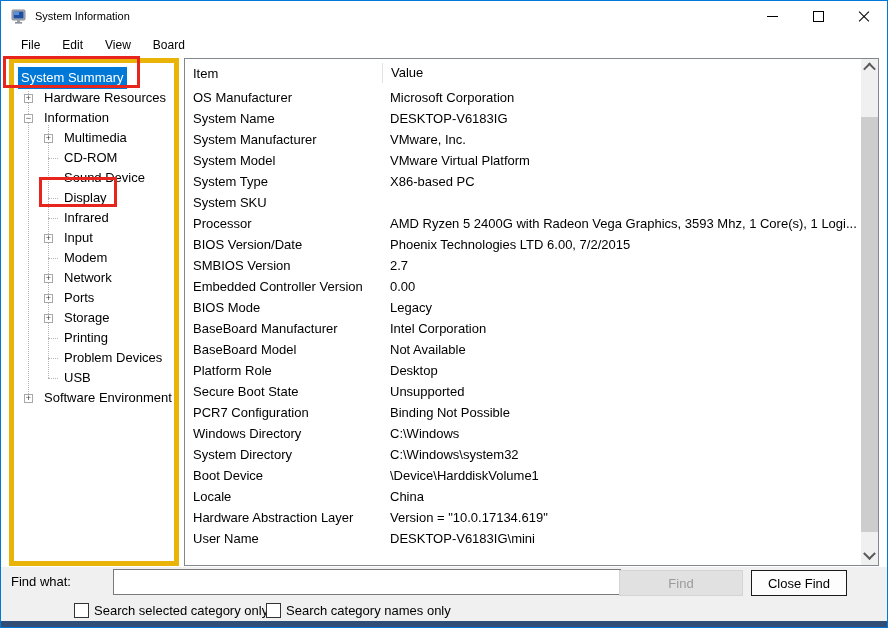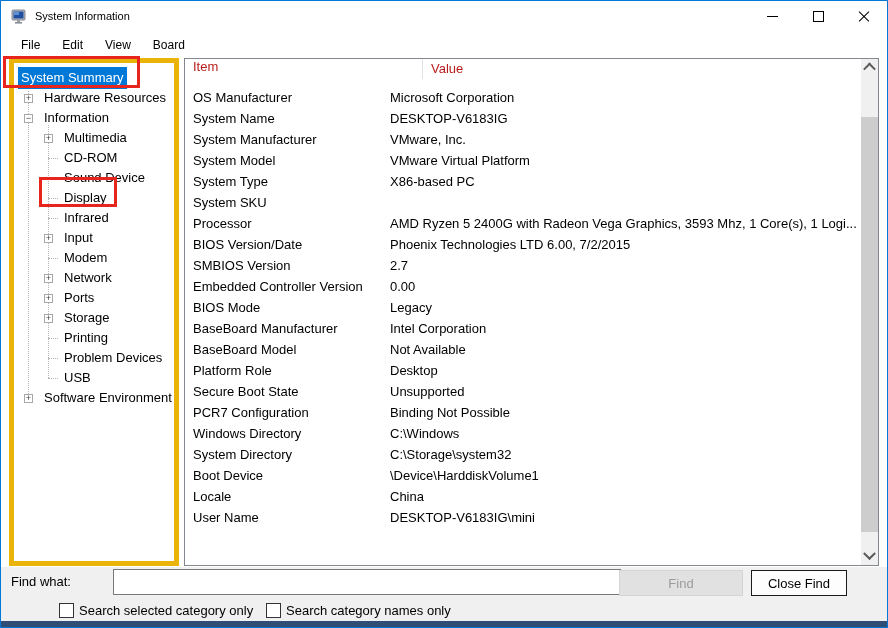--- a/index.html
+++ b/index.html
@@ -32,21 +32,21 @@
   .lv2.leaf{padding-left:47px;}
   .expander{width:9px;height:9px;box-sizing:border-box;border:1px solid #a8a8a8;background:#fff;font-size:9px;line-height:7px;text-align:center;color:#444;margin-right:8px;flex:0 0 9px;}
   .tree-label{padding:1px 3px;}
   .tree-row.selected .tree-label{background:#0078d7;color:#fff;}
   .tree-row.leaf::before{content:"";position:absolute;left:34px;top:10px;width:10px;border-top:1px dotted #b5b5b5;}
   .vline{position:absolute;width:0;border-left:1px dotted #b5b5b5;}
   .vline1{left:14px;top:28px;height:307px;}
   .vline2{left:34px;top:62px;height:253px;}
 
   .list-panel{position:absolute;left:183px;top:57px;width:695px;height:508px;background:#fff;border:1px solid #828790;box-sizing:border-box;overflow:hidden;}
-  .theader{display:flex;height:28px;color:#b91c1c;gap:40px;}
+  .theader{display:flex;height:28px;align-items:center;color:#000000;}
   .trow{display:flex;height:21px;align-items:center;}
   .tcell{white-space:nowrap;overflow:hidden;}
   .tcell.item{width:189px;padding-left:8px;flex:0 0 189px;}
   .tcell.value{flex:1;padding-left:8px;}
   .theader .tcell.value{border-left:1px solid #e2e2e2;height:20px;line-height:20px;}
   .rows-host{position:absolute;left:0;top:28px;right:17px;bottom:0;overflow:hidden;}
   .theader{margin-right:17px;}
 
   
   .scrollbar{position:absolute;right:0;top:0;width:17px;height:100%;background:#f0f0f0;}
@@ -58,21 +58,21 @@
   .sb-thumb{position:absolute;left:0;top:58px;width:17px;height:415px;background:#cdcdcd;}
 
   
   .findbar{position:absolute;left:0;top:566px;width:100%;height:54px;background:#f0f0f0;}
   .find-label{position:absolute;left:10px;top:7px;}
   .find-input{position:absolute;left:112px;top:2px;width:498px;height:24px;border:1px solid #7a7a7a;background:#fff;font-family:"Liberation Sans",sans-serif;font-size:13px;padding:0 4px;box-sizing:content-box;}
   .btn{position:absolute;top:3px;height:26px;font-family:"Liberation Sans",sans-serif;font-size:13px;text-align:center;box-sizing:border-box;}
   .btn-find{left:618px;width:124px;background:#e1e1e1;border:1px solid #d4d4d4;color:#9b9b9b;}
   .btn-close-find{left:750px;width:96px;background:#fdfdfd;border:1px solid #1a1a1a;color:#000;}
   .checkline{position:absolute;top:36px;display:flex;align-items:center;}
-  .check1{left:10px;padding-left:48px;}.check2{left:265px;}
+  .check1{left:25px;padding-left:48px;}.check2{left:265px;}
   .checkbox{width:13px;height:13px;border:1px solid #333;background:#fff;margin-right:5px;flex:0 0 13px;}
 
   
   .annot{position:absolute;border:3px solid #e8251d;pointer-events:none;z-index:10;}
   .annot-summary{left:2px;top:55px;width:131px;height:26px;}
   .annot-display{left:38px;top:176px;width:72px;height:24px;}
 
   
   .bottom-band{position:absolute;left:0;bottom:0;width:100%;height:6px;background:#2f4d75;}
 </style>
@@ -252,29 +252,33 @@
         <div class="trow">
     <div class="tcell item">PCR7 Configuration</div>
     <div class="tcell value">Binding Not Possible</div>
   </div>
         <div class="trow">
     <div class="tcell item">Windows Directory</div>
     <div class="tcell value">C:\Windows</div>
   </div>
         <div class="trow">
     <div class="tcell item">System Directory</div>
-    <div class="tcell value">C:\Storage\system32</div>
+    <div class="tcell value">C:\Windows\system32</div>
   </div>
         <div class="trow">
     <div class="tcell item">Boot Device</div>
     <div class="tcell value">\Device\HarddiskVolume1</div>
   </div>
         <div class="trow">
     <div class="tcell item">Locale</div>
     <div class="tcell value">China</div>
+  </div>
+        <div class="trow">
+    <div class="tcell item">Hardware Abstraction Layer</div>
+    <div class="tcell value">Version = "10.0.17134.619"</div>
   </div>
         <div class="trow">
     <div class="tcell item">User Name</div>
     <div class="tcell value">DESKTOP-V6183IG\mini</div>
   </div>
       </div>
     <div class="scrollbar">
       <div class="sb-btn sb-up">
           <span class="chev up"></span>
         </div>

